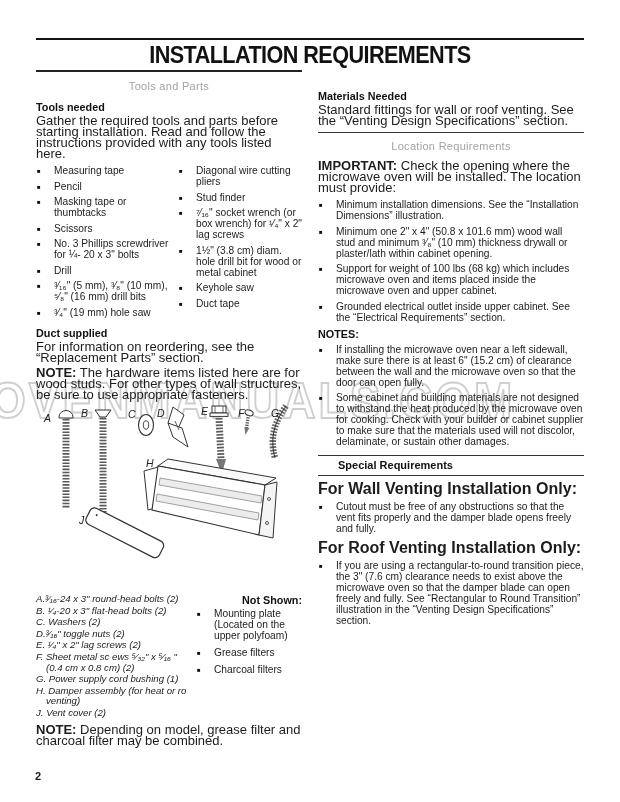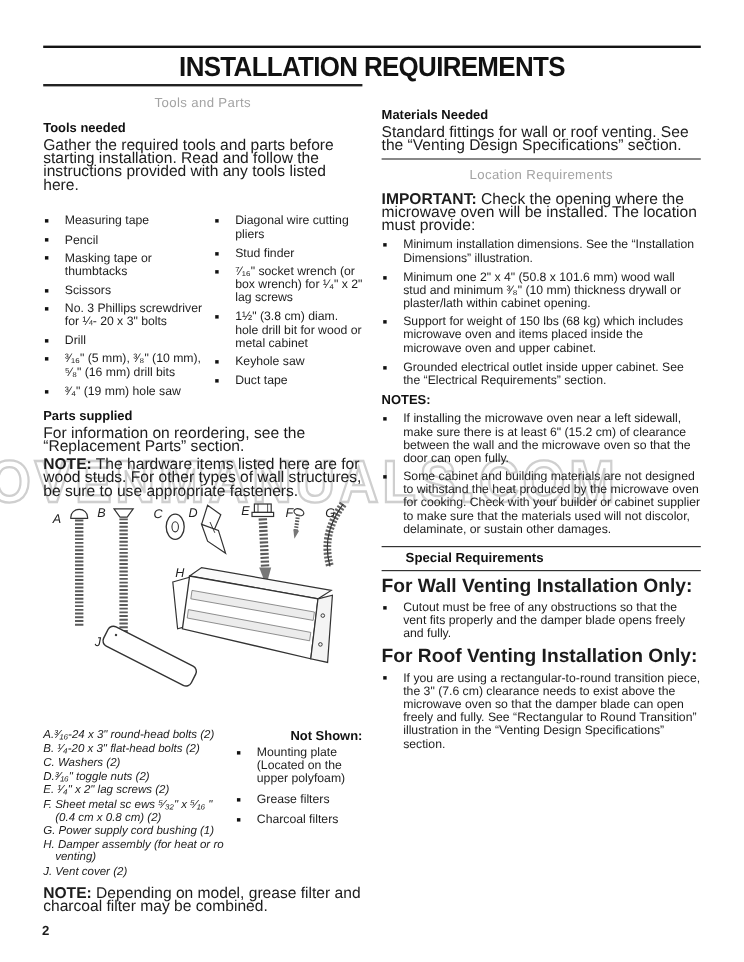--- a/index.html
+++ b/index.html
@@ -29,21 +29,21 @@
 
   .grayhead { font-size:11px; line-height:19px; color:#a3a3a3; text-align:center; margin:4px 0 4px; letter-spacing:0.3px; }
   h3 { font-size:10.8px; line-height:12px; font-weight:bold; margin:5px 0 2px; color:#111; }
   p  { font-size:13px; line-height:11px; margin:0 0 4px; }
   b.runlbl { font-weight:bold; }
 
   ul { list-style:none; }
   li { position:relative; font-size:10.2px; line-height:11px; margin:0 0 4.5px; padding-left:18px; }
   li::before { content:"■"; position:absolute; left:1px; top:1px; font-size:6px; color:#111; }
 
-  .tools { display:flex; margin-top:20px; }
+  .tools { display:flex; margin-top:6px; }
   .tools ul:first-child { width:142px; }
   .tools ul:last-child  { width:124px; }
 
   .col-rule { border:none; border-top:1.2px solid #3a3a3a; margin:6px 0 4px; }
 
   .spec-box { border-top:1.2px solid #333; border-bottom:1.2px solid #333; margin:8px 0 4px; padding:3px 0 4px; }
   .spec-box h3 { margin:0 0 0 20px; font-size:11px; }
 
   .runhead { font-size:16px; font-weight:bold; margin:4px 0 3px; }
 
@@ -92,21 +92,21 @@
       <ul>
         <li>Diagonal wire cutting pliers</li>
         <li>Stud finder</li>
         <li>⁷⁄₁₆" socket wrench (or box wrench) for ¹⁄₄" x 2" lag screws</li>
         <li>1½" (3.8 cm) diam. hole drill bit for wood or metal cabinet</li>
         <li>Keyhole saw</li>
         <li>Duct tape</li>
       </ul>
     </div>
 
-    <h3>Parts supplied</h3>
+    <h3>Duct supplied</h3>
     <p>For information on reordering, see the “Replacement Parts” section.</p>
     <p><b class="runlbl">NOTE:</b> <span>The hardware items listed here are for wood studs. For other types of wall structures, be sure to use appropriate fasteners.</span></p>
 
     <svg class="diagram" width="266" height="182" viewBox="0 0 266 182">
 
       <g>
         <path d="M23 13 a7 6.5 0 0 1 14 0 l0 1 h-14 z" fill="#fff" stroke="#333" stroke-width="1"></path>
         <line x1="30" y1="15" x2="30" y2="104" stroke="#5a5a5a" stroke-width="7" stroke-dasharray="1.6 1.5"></line>
       </g>
 
@@ -204,21 +204,21 @@
 
     <hr class="col-rule">
 
     <div class="grayhead">Location Requirements</div>
 
     <p><b class="runlbl">IMPORTANT:</b> <span>Check the opening where the microwave oven will be installed. The location must provide:</span></p>
 
     <ul style="margin-top:6px">
       <li>Minimum installation dimensions. See the “Installation Dimensions” illustration.</li>
       <li>Minimum one 2" x 4" (50.8 x 101.6 mm) wood wall stud and minimum ³⁄₈" (10 mm) thickness drywall or plaster/lath within cabinet opening.</li>
-      <li>Support for weight of 150 lbs (68 kg) which includes microwave oven and items placed inside the microwave oven and upper cabinet.</li>
+      <li>Support for weight of 100 lbs (68 kg) which includes microwave oven and items placed inside the microwave oven and upper cabinet.</li>
       <li>Grounded electrical outlet inside upper cabinet. See the “Electrical Requirements” section.</li>
     </ul>
 
     <h3>NOTES:</h3>
     <ul style="margin-top:4px">
       <li>If installing the microwave oven near a left sidewall, make sure there is at least 6" (15.2 cm) of clearance between the wall and the microwave oven so that the door can open fully.</li>
       <li>Some cabinet and building materials are not designed to withstand the heat produced by the microwave oven for cooking. Check with your builder or cabinet supplier to make sure that the materials used will not discolor, delaminate, or sustain other damages.</li>
     </ul>
 
     <div class="spec-box">

